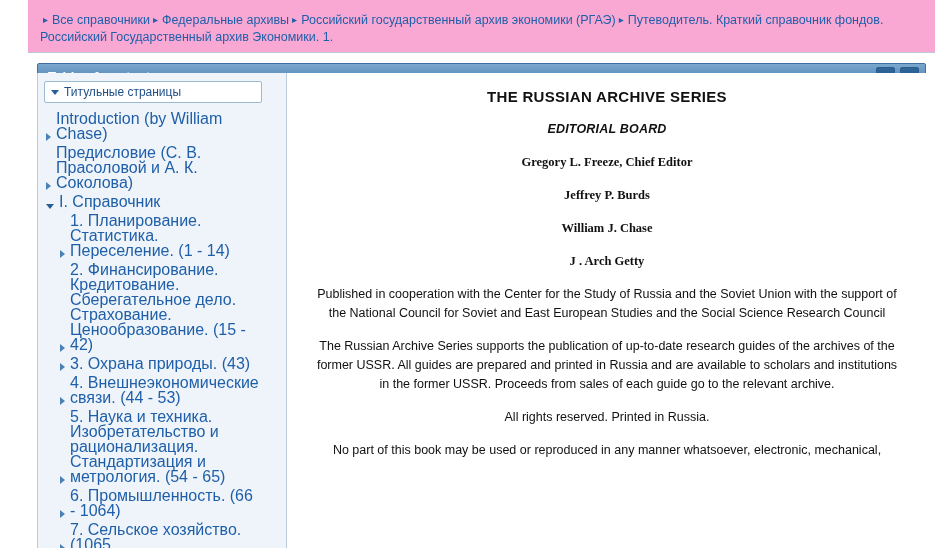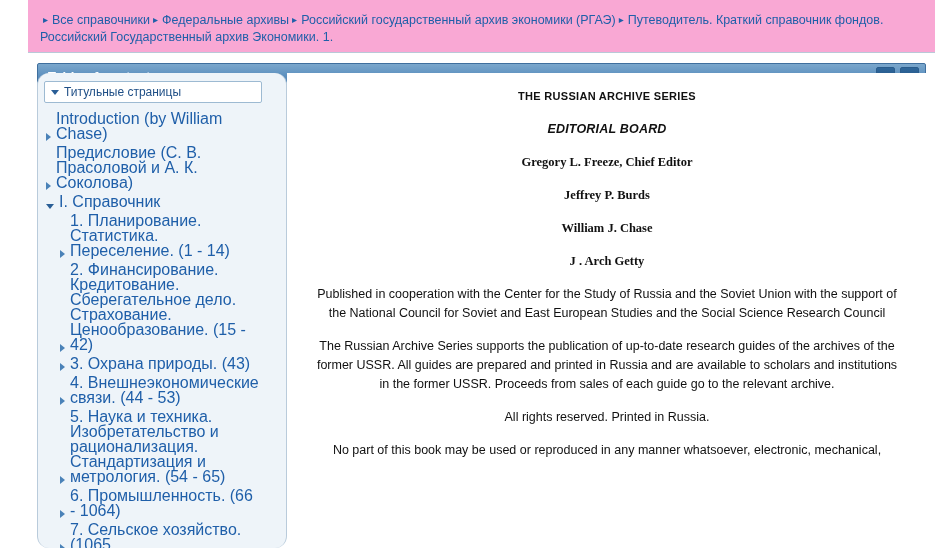--- a/index.html
+++ b/index.html
@@ -136,21 +136,20 @@
   }
   .toc-pane {
     width: 250px;
     background: #eef4f9;
     border-left: 1px solid #b9cbdb;
     border-right: 1px solid #b9cbdb;
     padding: 8px 24px 0 6px;
     box-sizing: border-box;
     overflow: hidden;
     position: relative;
-    border-radius: 12px;
   }
   .toc-head {
     background: #ffffff;
     border: 1px solid #9dbad2;
     border-radius: 2px;
     padding: 3px 6px;
     font-size: 12px;
     color: #1f4f86;
     margin-bottom: 6px;
     display: flex;
@@ -198,21 +197,21 @@
     font-size: 12.5px;
     color: #111111;
   }
   .doc-pane p {
     margin: 0 0 14px 0;
     line-height: 19px;
   }
   .doc-center { text-align: center; }
   .doc-title {
     font-weight: bold;
-    font-size: 11px;
+    font-size: 15px;
     letter-spacing: 0.3px;
     margin-bottom: 18px;
   }
   .doc-sub {
     font-weight: bold;
     font-size: 12.5px;
     letter-spacing: 0.2px;
     margin-bottom: 18px;
     font-style: italic;
   }

